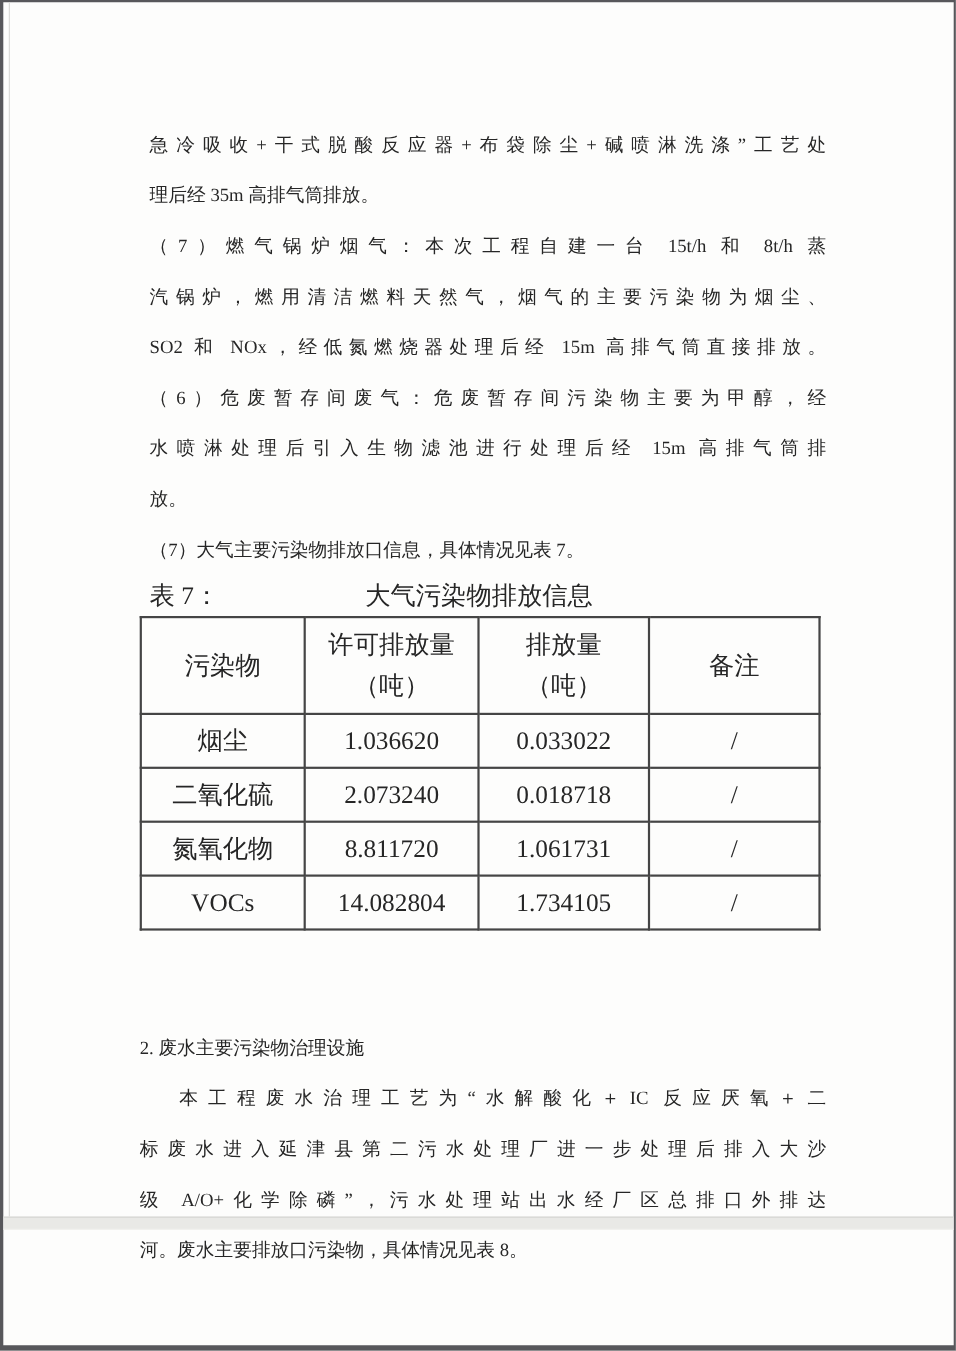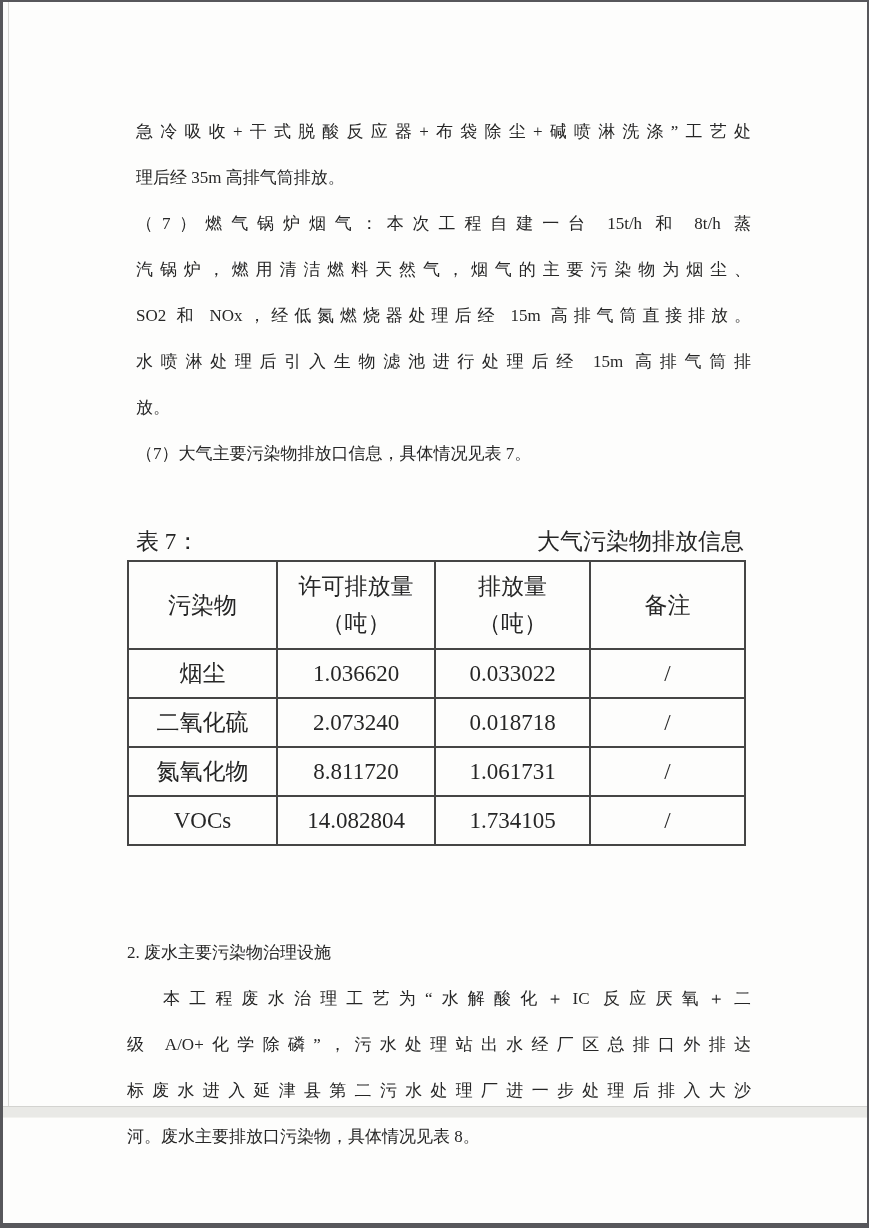--- a/index.html
+++ b/index.html
@@ -78,21 +78,21 @@
   .caption-label {
     position: absolute;
     left: 9px;
     top: 0;
   }
   .caption-title {
     position: absolute;
     left: 0;
     right: 0;
     top: 0;
-    text-align: right;
+    text-align: center;
   }
   table.t7 {
     position: absolute;
     left: 124px;
     top: 558px;
     width: 617px;
     border-collapse: collapse;
     table-layout: fixed;
     font-size: 23px;
   }
@@ -112,20 +112,21 @@
 
 <div class="page">
   <div class="scan-line"></div>
 
   <div class="air-block">
     <div class="tline fill">急冷吸收+干式脱酸反应器+布袋除尘+碱喷淋洗涤”工艺处</div>
     <div class="tline">理后经 35m 高排气筒排放。</div>
     <div class="tline fill">（7）燃气锅炉烟气：本次工程自建一台 15t/h 和 8t/h 蒸</div>
     <div class="tline fill">汽锅炉，燃用清洁燃料天然气，烟气的主要污染物为烟尘、</div>
     <div class="tline fill">SO2 和 NOx，经低氮燃烧器处理后经 15m 高排气筒直接排放。</div>
+    <div class="tline fill">（6）危废暂存间废气：危废暂存间污染物主要为甲醇，经</div>
     <div class="tline fill">水喷淋处理后引入生物滤池进行处理后经 15m 高排气筒排</div>
     <div class="tline">放。</div>
     <div class="tline">（7）大气主要污染物排放口信息，具体情况见表 7。</div>
   </div>
 
   <div class="caption">
     <span class="caption-title">大气污染物排放信息</span>
     <span class="caption-label">表 7：</span>
   </div>
 
@@ -178,19 +179,19 @@
         <td>14.082804</td>
         <td>1.734105</td>
         <td>/</td>
       </tr>
     </tbody>
   </table>
 
   <div class="ww-block">
     <div class="tline noindent">2. 废水主要污染物治理设施</div>
     <div class="tline fill indent2">本工程废水治理工艺为“水解酸化＋IC 反应厌氧＋二</div>
+    <div class="tline fill noindent">标废水进入延津县第二污水处理厂进一步处理后排入大沙</div>
     <div class="tline fill noindent">级 A/O+化学除磷”，污水处理站出水经厂区总排口外排达</div>
-    <div class="tline fill noindent">标废水进入延津县第二污水处理厂进一步处理后排入大沙</div>
     <div class="tline noindent">河。废水主要排放口污染物，具体情况见表 8。</div>
   </div>
 
   <div class="page-gap"></div>
 </div>
 
 </body></html>

